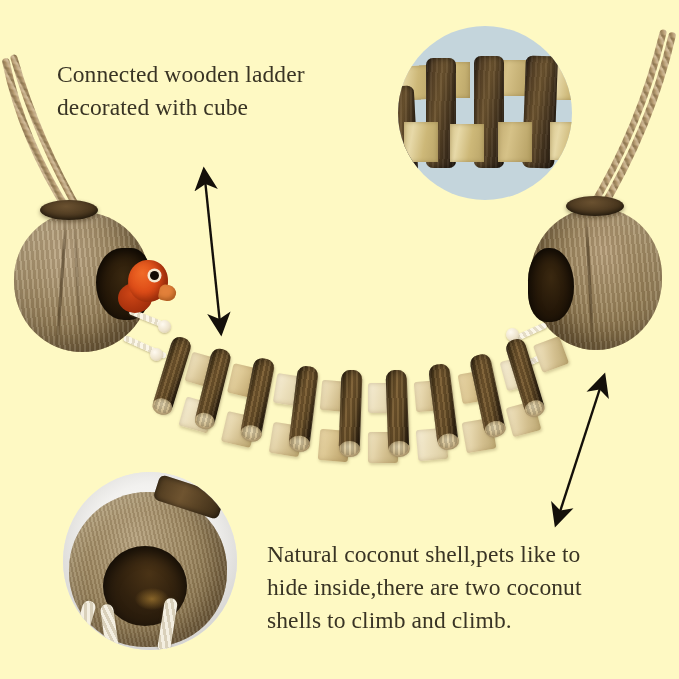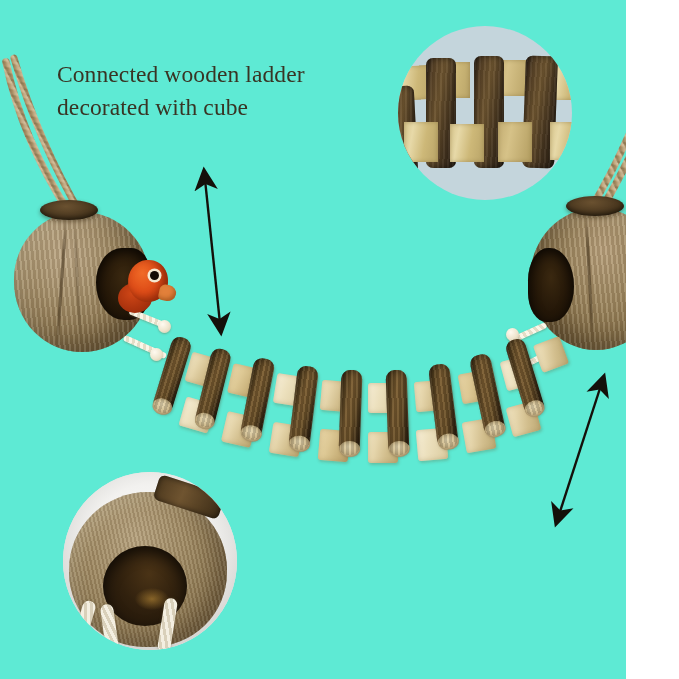--- a/index.html
+++ b/index.html
@@ -8,23 +8,23 @@
     padding: 0;
   }
   body {
     width: 679px;
     height: 679px;
     overflow: hidden;
     font-family: "Liberation Serif", "DejaVu Serif", serif;
   }
   #stage {
     position: relative;
-    width: 626px;
+    width: 679px;
     height: 679px;
-    background: #5eead4;
+    background: #fef9c3;
     overflow: hidden;
   }
 
   
   .caption {
     position: absolute;
     color: #393424;
     font-family: "Liberation Serif", "DejaVu Serif", serif;
     font-size: 23.5px;
     line-height: 33px;
@@ -430,14 +430,17 @@
     </defs>
 
     <line x1="204" y1="170" x2="221" y2="333" stroke="#14100a" stroke-width="2.4" marker-start="url(#atail)" marker-end="url(#ahead)"></line>
 
     <line x1="604" y1="376" x2="556" y2="524" stroke="#14100a" stroke-width="2.4" marker-start="url(#atail)" marker-end="url(#ahead)"></line>
   </svg>
 
   <div class="caption" id="caption-top">Connected wooden ladder
 decorated with cube</div>
 
+  <div class="caption" id="caption-bottom">Natural coconut shell,pets like to
+hide inside,there are two coconut
+shells to climb and climb.</div>
 
 </div>
 
 </body></html>

